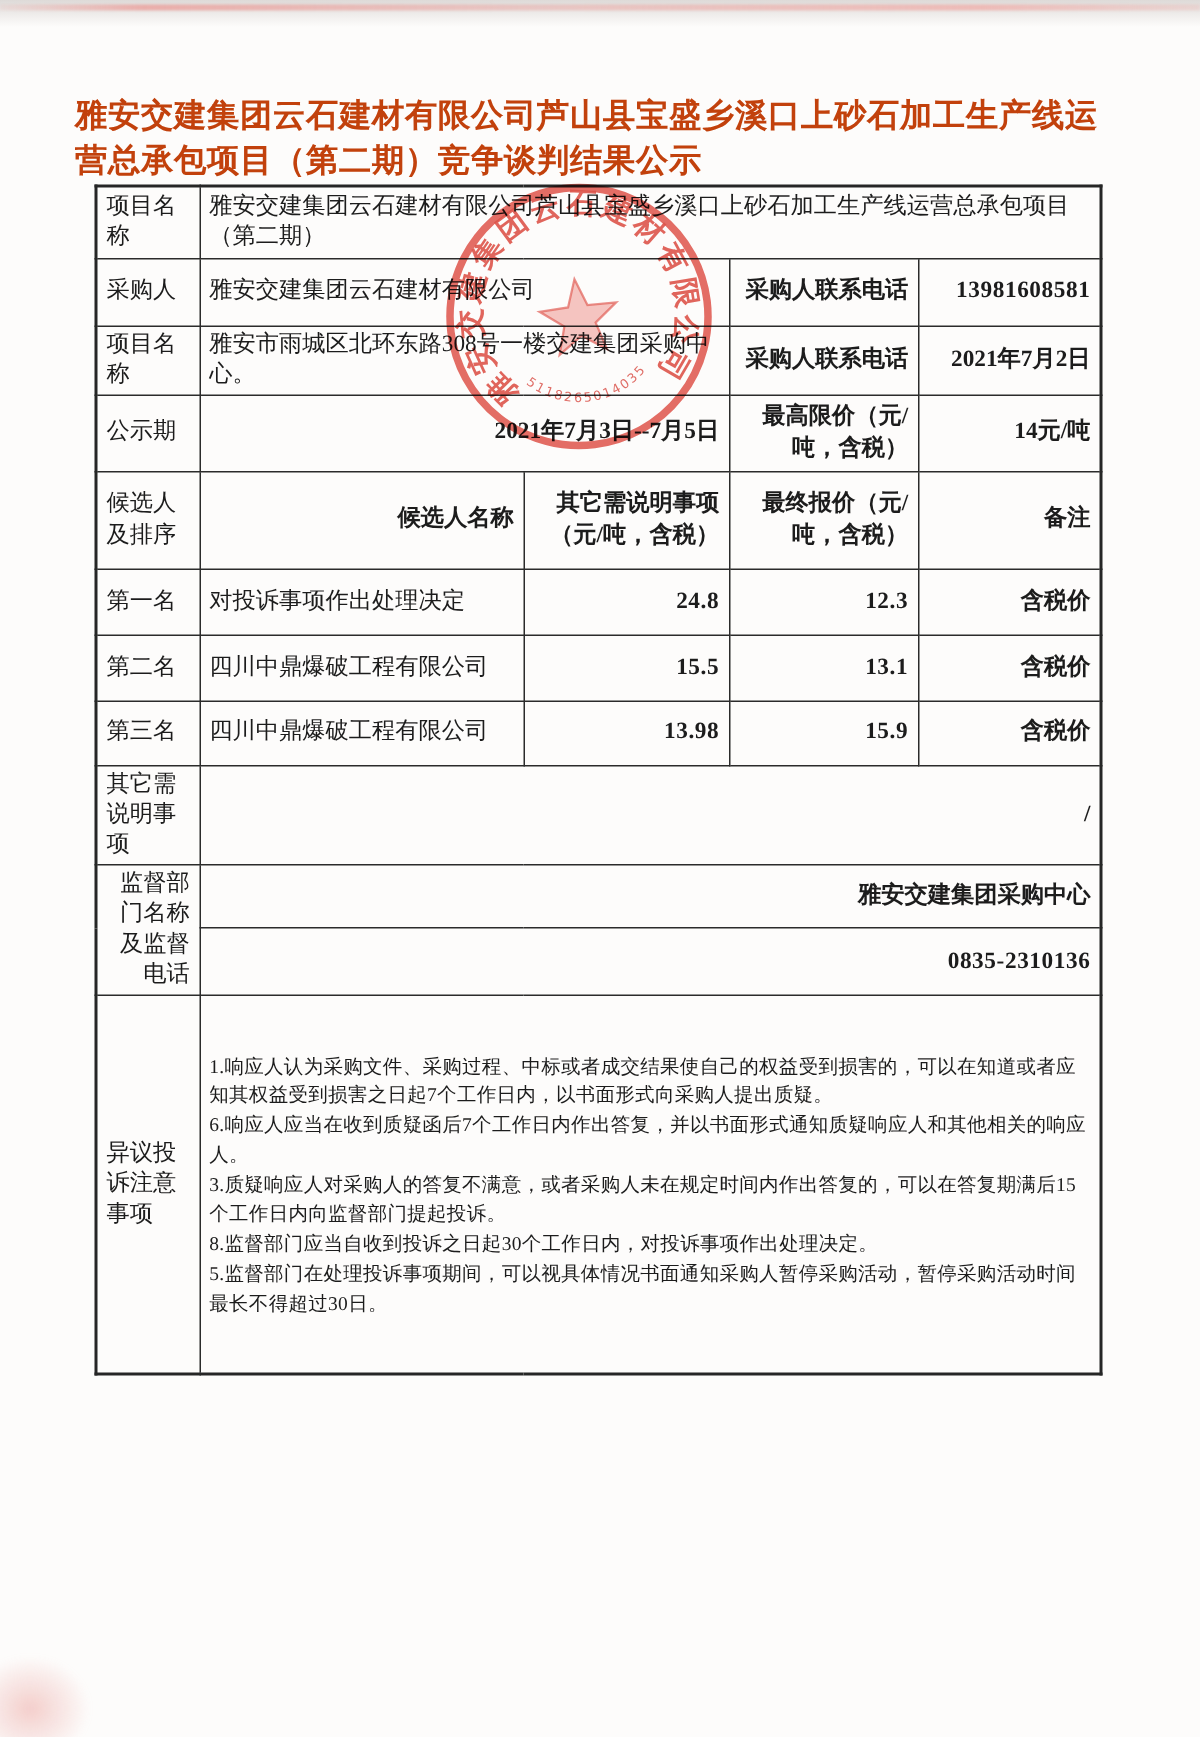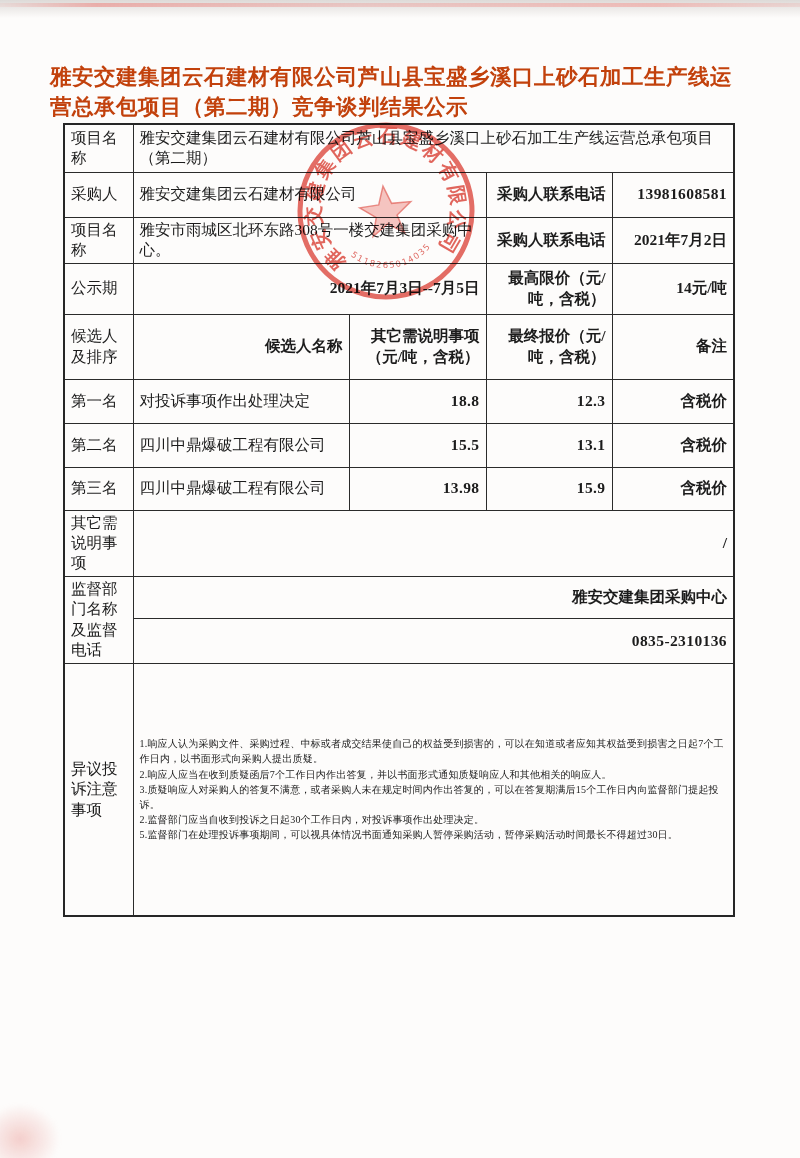--- a/index.html
+++ b/index.html
@@ -30,23 +30,23 @@
   }
   table.main td{
     border:1.6px solid #2b2b2b;
     font-size:15.5px;line-height:1.32;
     padding:2px 6px;vertical-align:middle;
     overflow:hidden;
     margin-top:20px;
   }
   td.lbl{padding-left:4px;padding-right:2px;}
   td.c{text-align:right;font-weight:bold;}
-  td.supv{text-align:left;padding-left:2px;padding-right:2px;}
+  td.supv{text-align:right;padding-left:2px;padding-right:2px;}
   td.objection-cell{vertical-align:top;padding:42px 8px 8px 10px;}
-  td.objection-cell p{margin:0;font-size:10px;line-height:1.52;letter-spacing:.2px;}
+  td.objection-cell p{margin:0;font-size:13px;line-height:1.52;letter-spacing:.2px;}
   .num{letter-spacing:.4px;}
 
   
   .stamp{position:absolute;left:294px;top:119px;width:184px;height:184px;
     mix-blend-mode:multiply;opacity:.9;pointer-events:none;}
 </style>
 </head>
 <body>
 
 <div class="top-shadow"></div>
@@ -89,21 +89,21 @@
   <tr style="height:65px">
     <td class="lbl">候选人及排序</td>
     <td class="c">候选人名称</td>
     <td class="c">其它需说明事项（元/吨，含税）</td>
     <td class="c">最终报价（元/吨，含税）</td>
     <td class="c">备注</td>
   </tr>
   <tr style="height:44px">
     <td class="lbl">第一名</td>
     <td>对投诉事项作出处理决定</td>
-    <td class="c num">18.8</td>
+    <td class="c num">24.8</td>
     <td class="c num">12.3</td>
     <td class="c">含税价</td>
   </tr>
   <tr style="height:44px">
     <td class="lbl">第二名</td>
     <td>四川中鼎爆破工程有限公司</td>
     <td class="c num">15.5</td>
     <td class="c num">13.1</td>
     <td class="c">含税价</td>
   </tr>
@@ -122,23 +122,23 @@
     <td rowspan="2" class="supv">监督部门名称及监督电话</td>
     <td colspan="4" class="c">雅安交建集团采购中心</td>
   </tr>
   <tr style="height:44px">
     <td colspan="4" class="c num">0835-2310136</td>
   </tr>
   <tr style="height:253px">
     <td class="lbl">异议投诉注意事项</td>
     <td colspan="4" class="objection-cell">
       <p>1.响应人认为采购文件、采购过程、中标或者成交结果使自己的权益受到损害的，可以在知道或者应知其权益受到损害之日起7个工作日内，以书面形式向采购人提出质疑。</p>
-      <p>2.响应人应当在收到质疑函后7个工作日内作出答复，并以书面形式通知质疑响应人和其他相关的响应人。</p>
+      <p>6.响应人应当在收到质疑函后7个工作日内作出答复，并以书面形式通知质疑响应人和其他相关的响应人。</p>
       <p>3.质疑响应人对采购人的答复不满意，或者采购人未在规定时间内作出答复的，可以在答复期满后15个工作日内向监督部门提起投诉。</p>
-      <p>2.监督部门应当自收到投诉之日起30个工作日内，对投诉事项作出处理决定。</p>
+      <p>8.监督部门应当自收到投诉之日起30个工作日内，对投诉事项作出处理决定。</p>
       <p>5.监督部门在处理投诉事项期间，可以视具体情况书面通知采购人暂停采购活动，暂停采购活动时间最长不得超过30日。</p>
     </td>
   </tr>
 </tbody>
   </table>
 
 <svg class="stamp" viewBox="0 0 184 184">
   <g transform="rotate(-7 92 92)">
     <circle cx="92" cy="92" r="86" fill="none" stroke="#dc4136" stroke-width="5" stroke-opacity=".85"></circle>
     <polygon transform="translate(92,94)" points="0,-27 6.5,-8.9 25.7,-8.3 10.5,3.4 15.9,21.8 0,11 -15.9,21.8 -10.5,3.4 -25.7,-8.3 -6.5,-8.9" fill="#ef8d85" fill-opacity=".55" stroke="#df5047" stroke-opacity=".7" stroke-width="1.5"></polygon>

